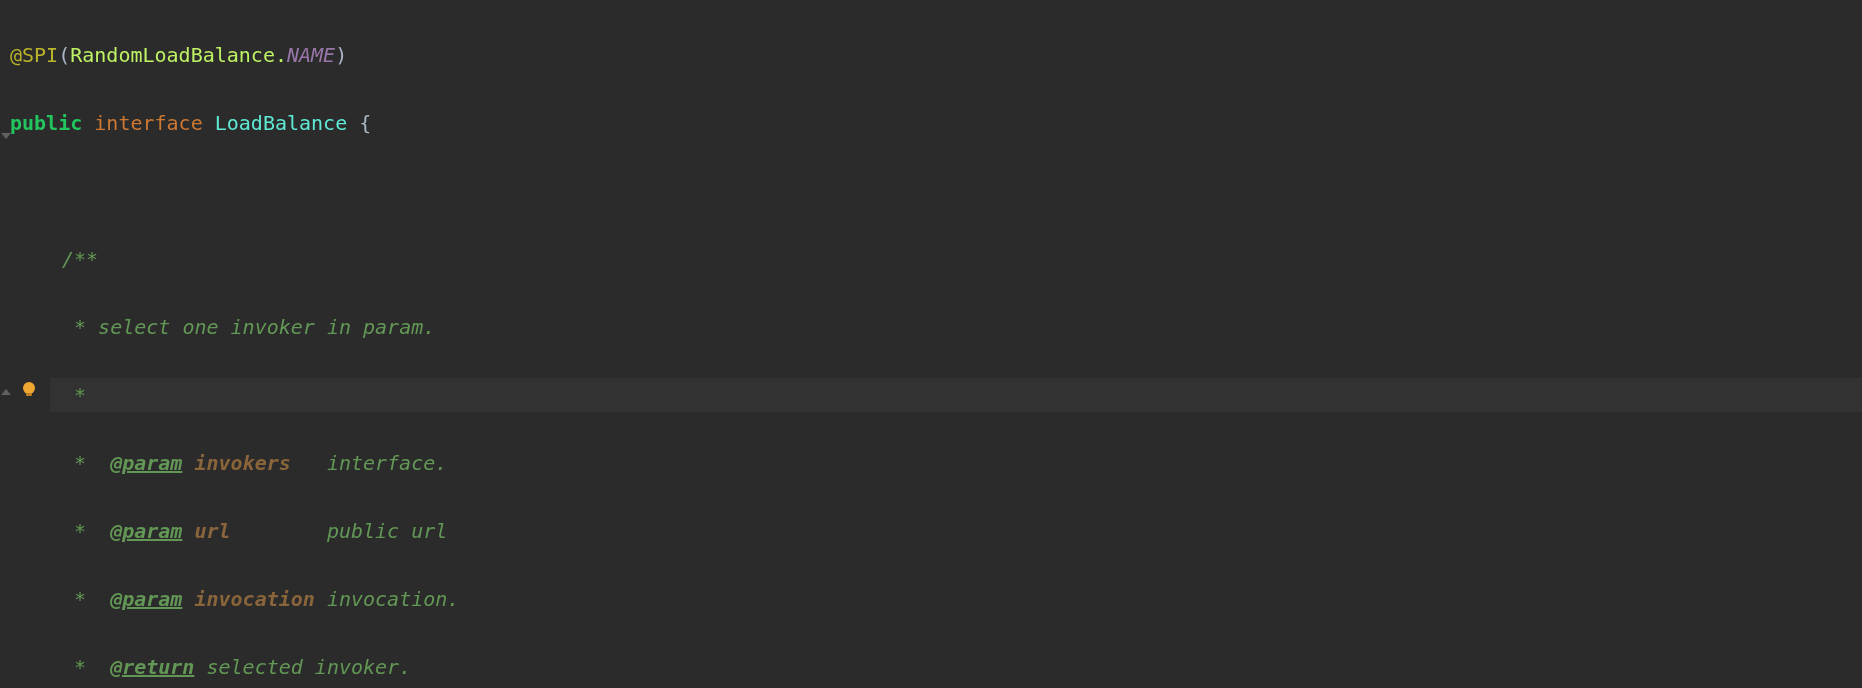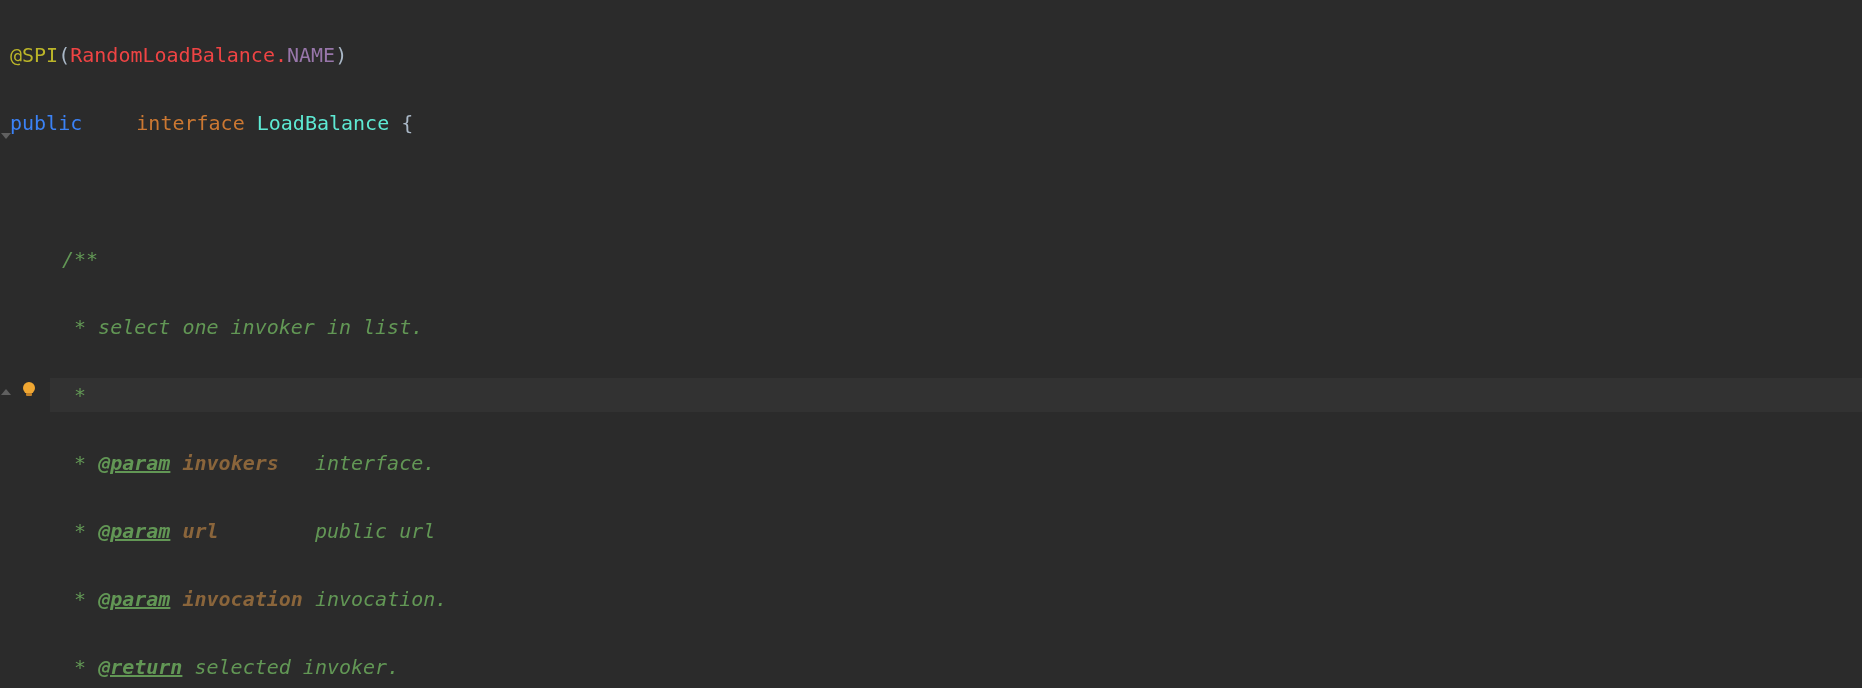--- a/index.html
+++ b/index.html
@@ -36,30 +36,30 @@
   .line { display: block; min-height: 34px; }
   .highlighted-line {
     position: absolute;
     left: 0;
     width: 1862px;
     height: 34px;
     background: #323232;
     z-index: 0;
   }
   .code { position: relative; z-index: 1; }
-  .kw-public { color: #3b82f6; }
-  .kw-interface { color: #cc7832; margin-left: 42px; }
+  .kw-public { color: #22c55e; font-weight: bold; }
+  .kw-interface { color: #cc7832; }
   .annotation { color: #bbb529; }
-  .constant { color: #9876aa; }
-  .identifier { color: #ef4444; }
+  .constant { color: #9876aa; font-style: italic; }
+  .identifier { color: #bef264; }
   .classname { color: #5eead4; }
   .paren { color: #a9b7c6; }
   .brace { color: #a9b7c6; }
   .doc-comment { color: #629755; font-style: italic; }
-  .doc-tag { color: #629755; font-style: italic; text-decoration: underline; font-weight: bold; }
+  .doc-tag { color: #629755; font-style: italic; text-decoration: underline; font-weight: bold; margin-left: 12px; }
   .doc-param-name { color: #8a653b; font-style: italic; font-weight: bold; }
   .bulb-icon svg { display: block; }
   .fold-indicator {
     position: absolute;
     left: 0px;
     color: #606060;
     font-size: 14px;
   }
   .indent1 { padding-left: 52px; }
 </style>
@@ -85,21 +85,21 @@
       <rect x="6" y="13" width="6" height="3" rx="1" fill="#c08028"></rect>
     </svg>
   </div>
 </div>
 
 <div class="editor code">
 <span class="line"><span class="annotation">@SPI</span><span class="paren">(</span><span class="identifier">RandomLoadBalance</span><span class="identifier">.</span><span class="constant">NAME</span><span class="paren">)</span></span>
 <span class="line"><span class="kw-public">public</span> <span class="kw-interface">interface</span> <span class="classname">LoadBalance</span> <span class="brace">{</span></span>
 <span class="line"></span>
 <span class="line indent1"><span class="doc-comment">/**</span></span>
-<span class="line indent1"><span class="doc-comment"> * select one invoker in list.</span></span>
+<span class="line indent1"><span class="doc-comment"> * select one invoker in param.</span></span>
 <span class="line indent1"><span class="doc-comment"> *</span></span>
 <span class="line indent1"><span class="doc-comment"> * </span><span class="doc-tag">@param</span><span class="doc-comment"> </span><span class="doc-param-name">invokers</span><span class="doc-comment">   </span><span class="doc-comment">interface.</span></span>
 <span class="line indent1"><span class="doc-comment"> * </span><span class="doc-tag">@param</span><span class="doc-comment"> </span><span class="doc-param-name">url</span><span class="doc-comment">        </span><span class="doc-comment">public url</span></span>
 <span class="line indent1"><span class="doc-comment"> * </span><span class="doc-tag">@param</span><span class="doc-comment"> </span><span class="doc-param-name">invocation</span><span class="doc-comment"> </span><span class="doc-comment">invocation.</span></span>
 <span class="line indent1"><span class="doc-comment"> * </span><span class="doc-tag">@return</span><span class="doc-comment"> </span><span class="doc-comment">selected invoker.</span></span>
 
 
 
 
 

